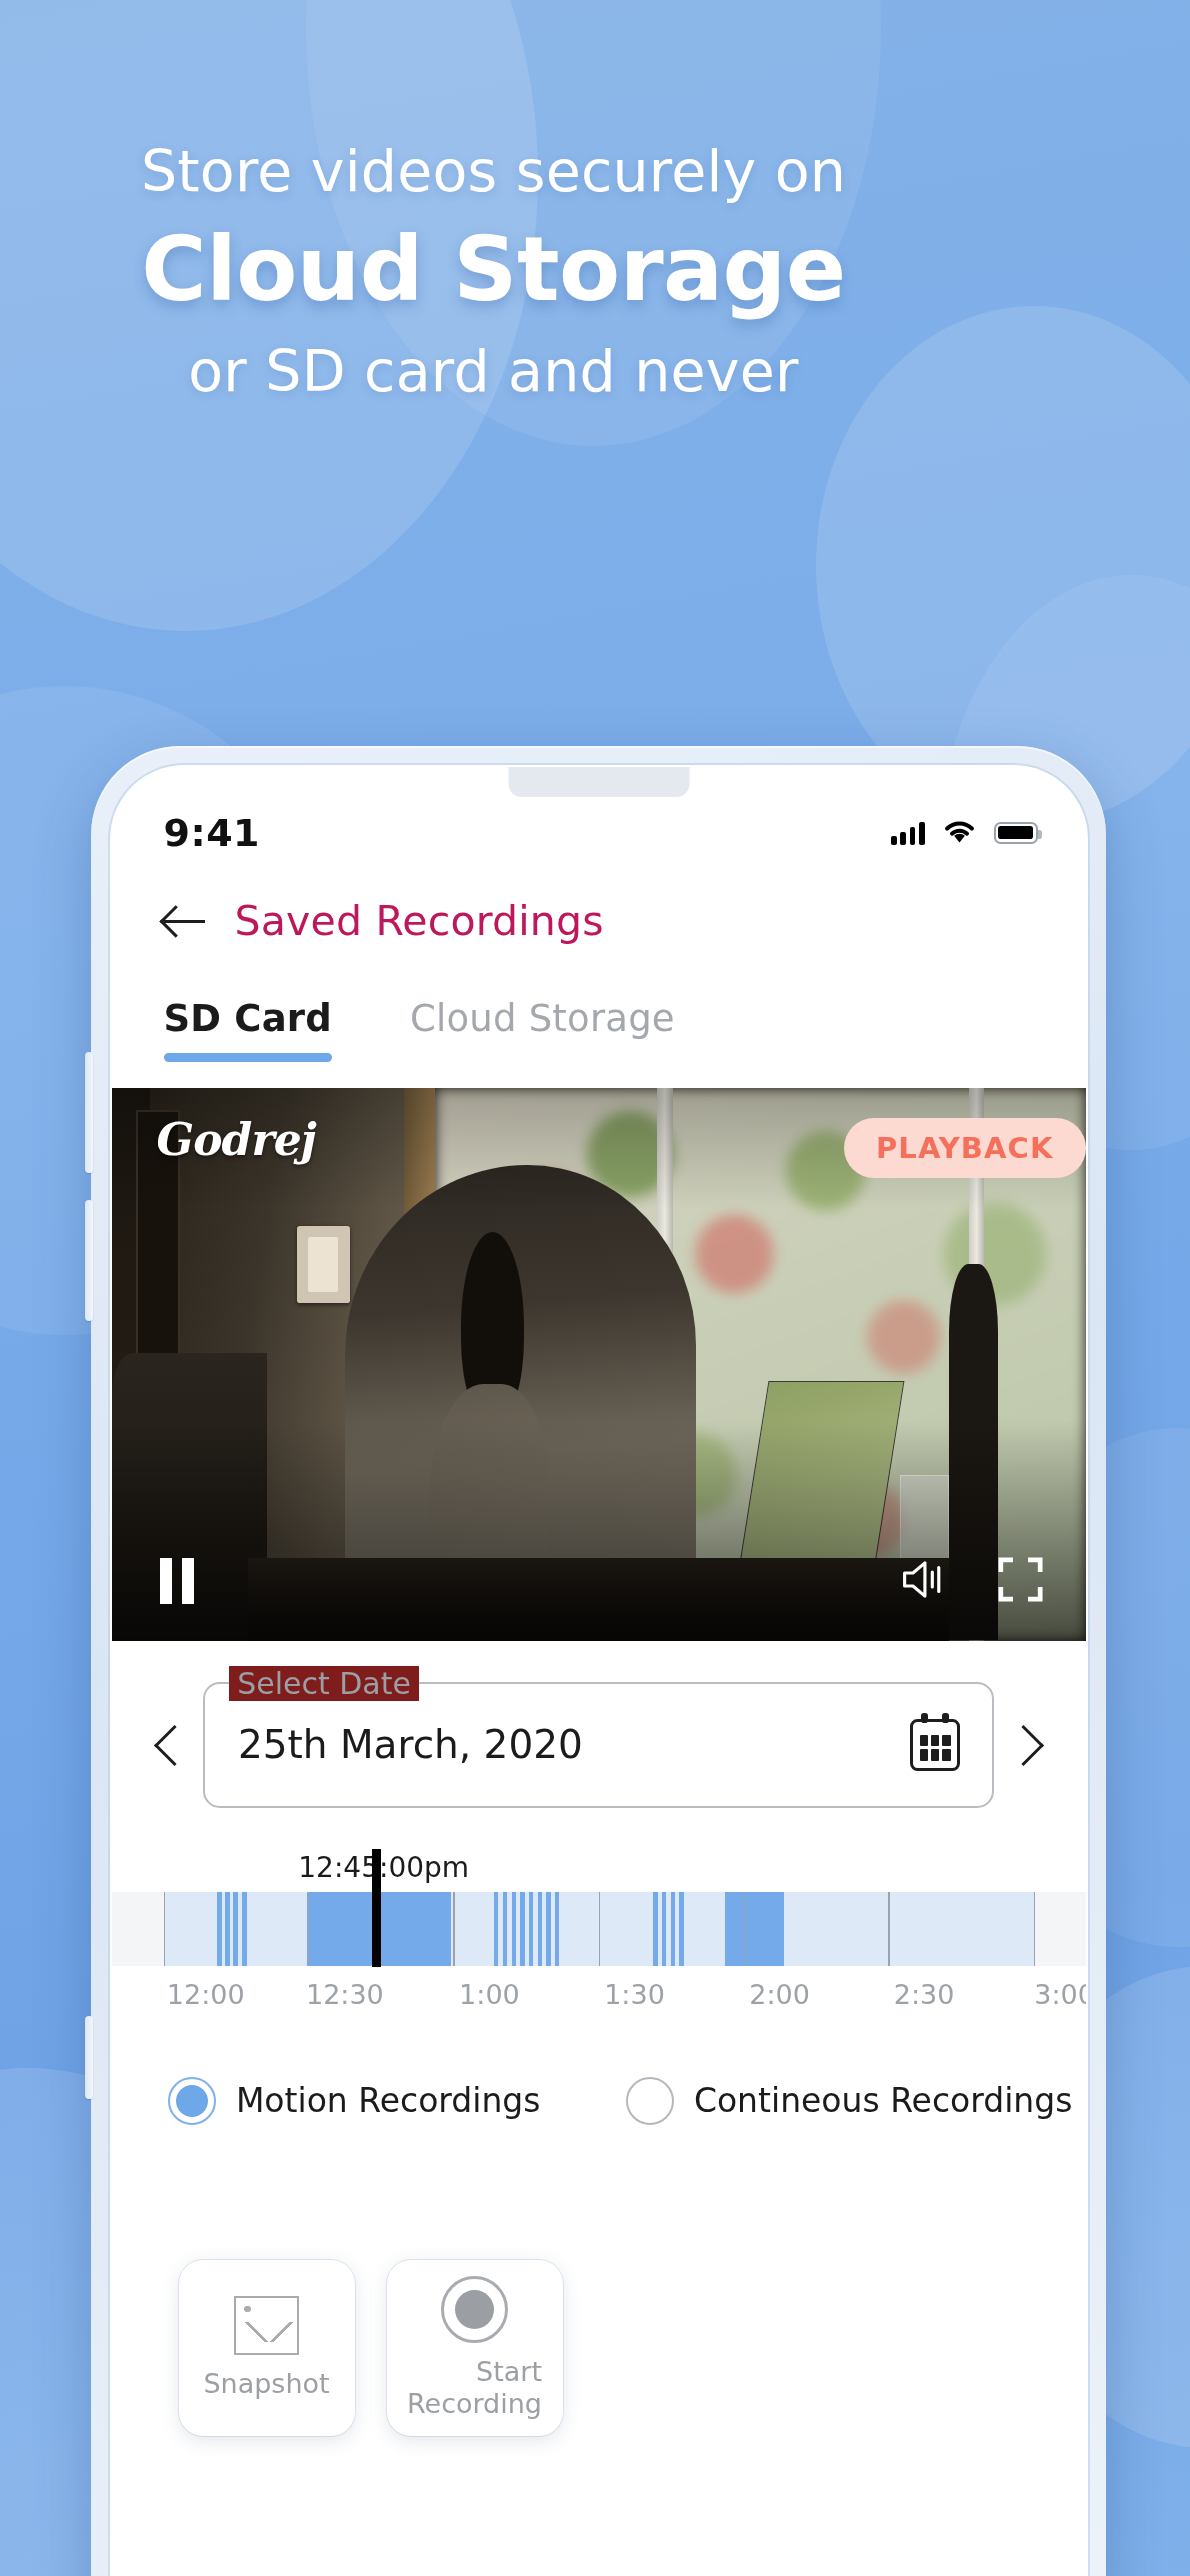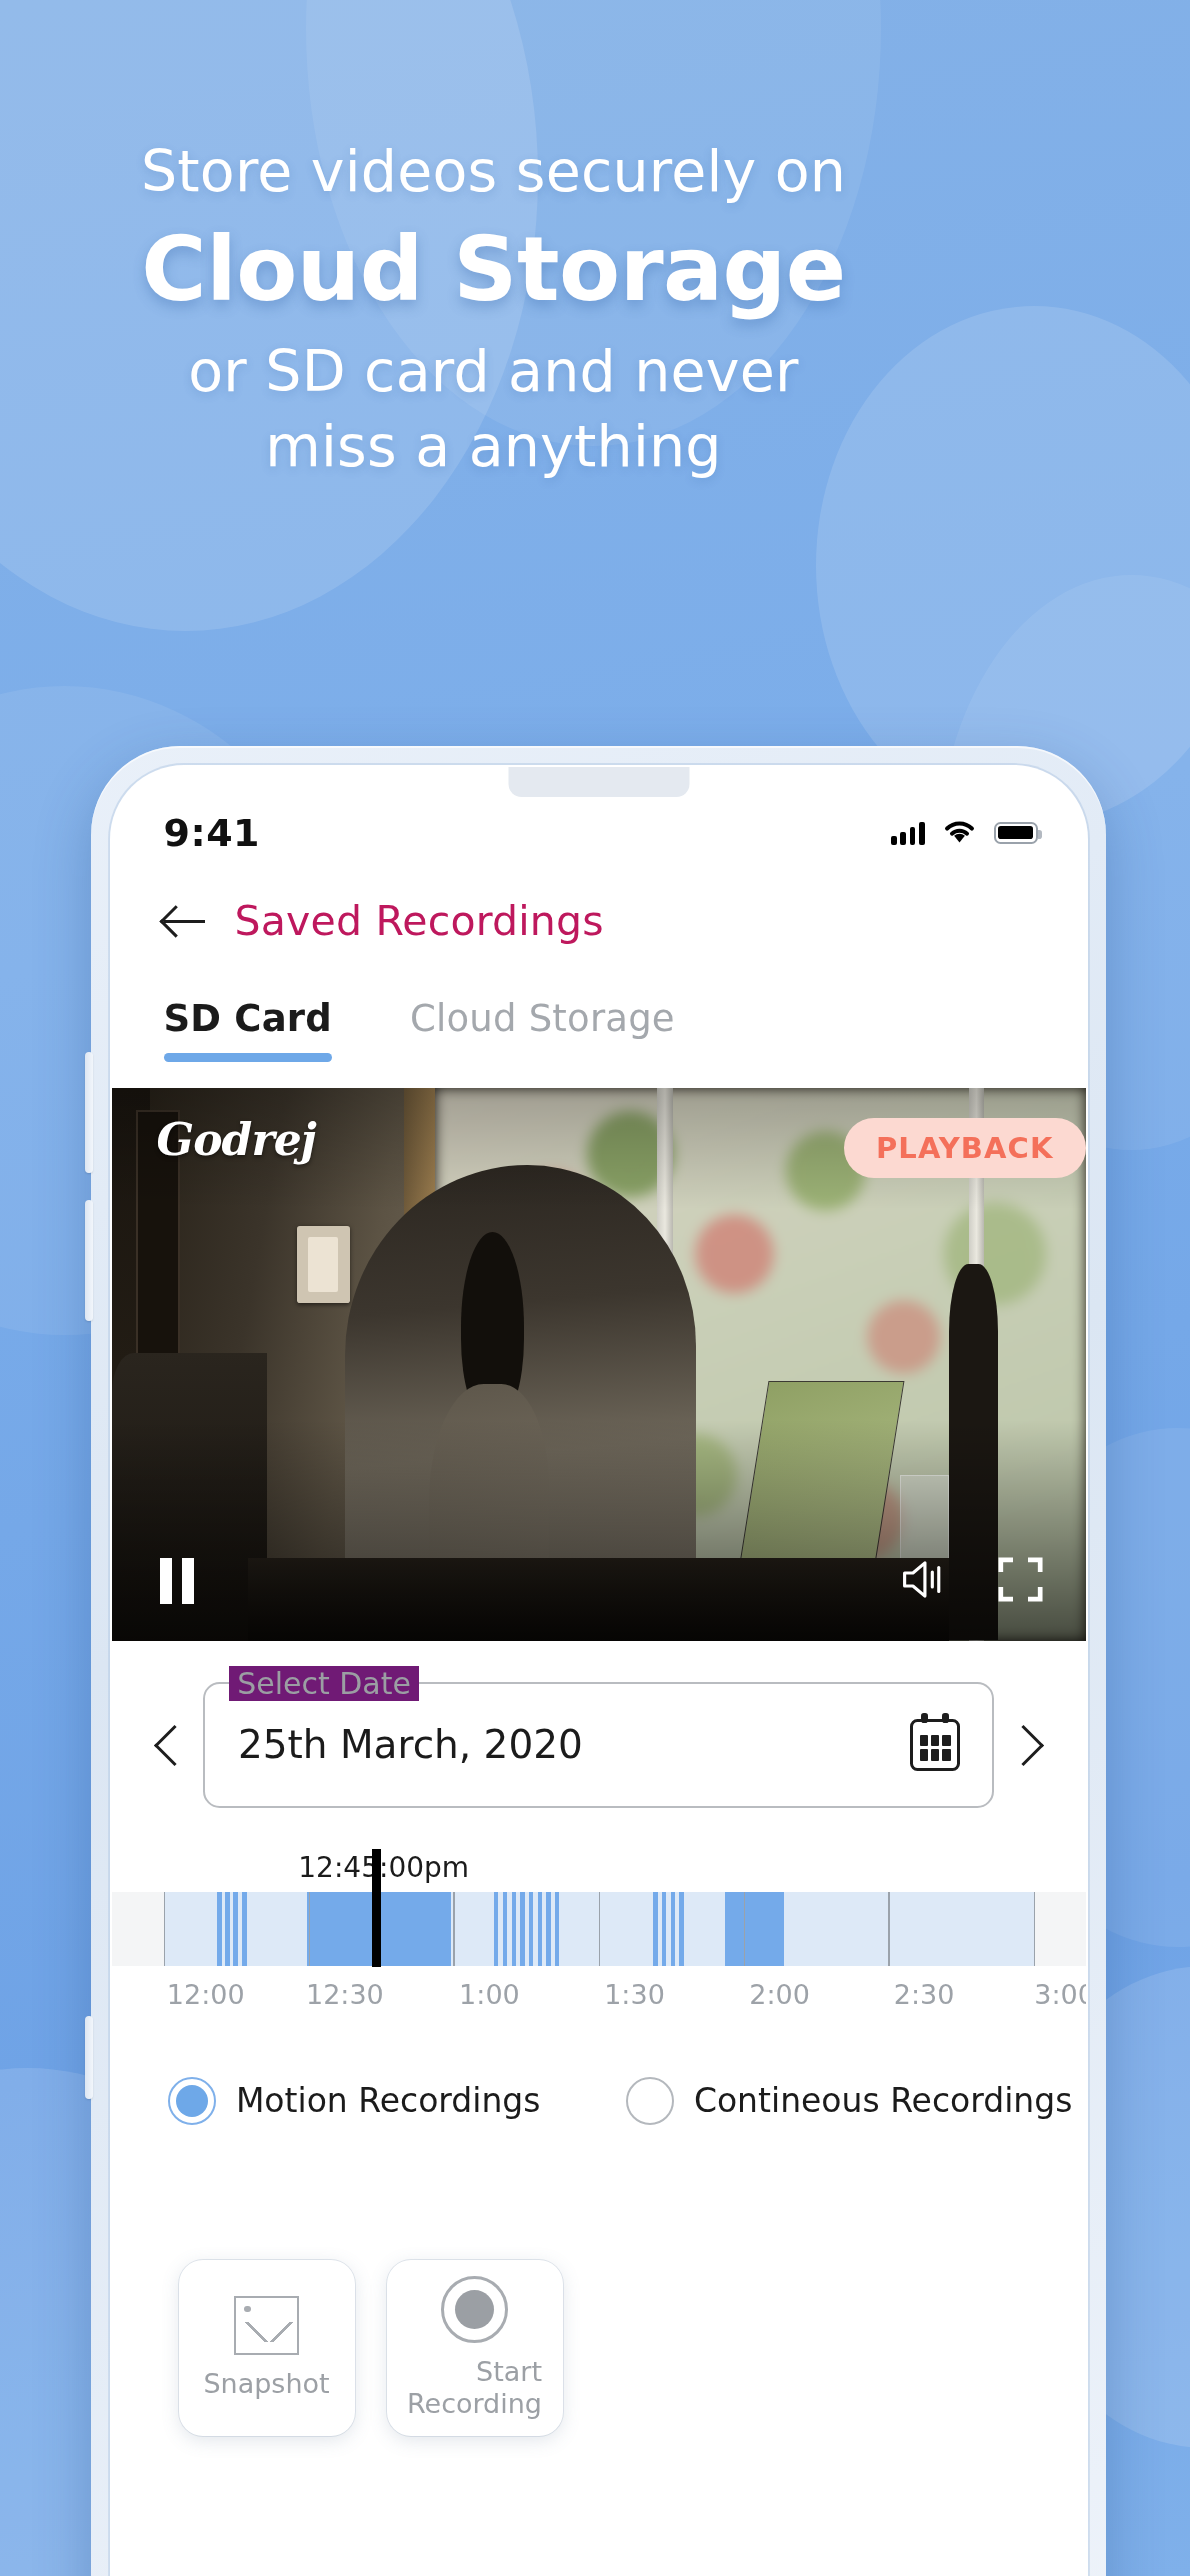--- a/index.html
+++ b/index.html
@@ -168,21 +168,21 @@
   #date-row { display:flex; align-items:center; padding:41px 32px 0 32px; gap:7.4px; }
   .chev { width:52px; height:52px; position:relative; flex:0 0 auto; }
   .chev:after { content:""; position:absolute; left:13px; top:12px; width:26px; height:26px;
                 border-top:3.7px solid #1d1d1d; border-right:3.7px solid #1d1d1d; }
   .chev.left:after { transform:rotate(-135deg); left:16.7px; }
   .chev.right:after { transform:rotate(45deg); left:7.4px; }
   #date-field { flex:1; position:relative; height:126px;
                 border:2.3px solid #b9bcc0; border-radius:16.7px;
                 display:flex; align-items:center; justify-content:space-between;
                 padding:0 32px 0 33px; }
-  #date-legend { position:absolute; top:-17.6px; left:24px; background:#701a75;
+  #date-legend { position:absolute; top:-17.6px; left:24px; background:#7f1d1d;
                  padding:0 8.3px; font-size:30px; color:#9b9ea3;text-align:center; }
   #date-value { font-size:39px; color:#1b1b1b; }
   #cal-icon { width:50px; height:52px; border:3.2px solid #1d1d1d; border-radius:7.4px;
               position:relative; display:grid; grid-template-columns:repeat(3,1fr);
               grid-template-rows:repeat(2,1fr); gap:2.8px; padding:13px 6.5px 6.5px 6.5px; }
   #cal-icon:before, #cal-icon:after { content:""; position:absolute; top:-8.3px; width:6.5px;
                                       height:10.2px; background:#1d1d1d; border-radius:2.8px; }
   #cal-icon:before { left:8.3px; } #cal-icon:after { right:8.3px; }
   #cal-icon span { background:#1d1d1d; border-radius:0.9px; }
 
@@ -241,21 +241,20 @@
   <div class="bub2" style="left:-223px; top:686px;  width:575px; height:649px;"></div>
   <div class="bub" style="left:-232px; top:2068px; width:519px; height:575px;"></div>
   <div class="bub2" style="left:983px; top:1428px; width:389px; height:519px;"></div>
   <div class="bub" style="left:1011px; top:1966px; width:389px; height:482px;"></div>
 </div>
 
 <div id="headline">
   <div class="hl-line1">Store videos securely on</div>
   <div class="hl-line2">Cloud Storage</div>
   <div class="hl-line3">or SD card and never</div>
-  <div class="hl-line3">miss a anything</div>
 </div>
 
 <div id="phone">
   <div class="side-btn" style="top:306px; height:121px;"></div>
   <div class="side-btn" style="top:454px; height:121px;"></div>
   <div class="side-btn" style="top:1270px; height:83px;"></div>
 
   <div id="phone-inner">
     <div id="notch"></div>
 

